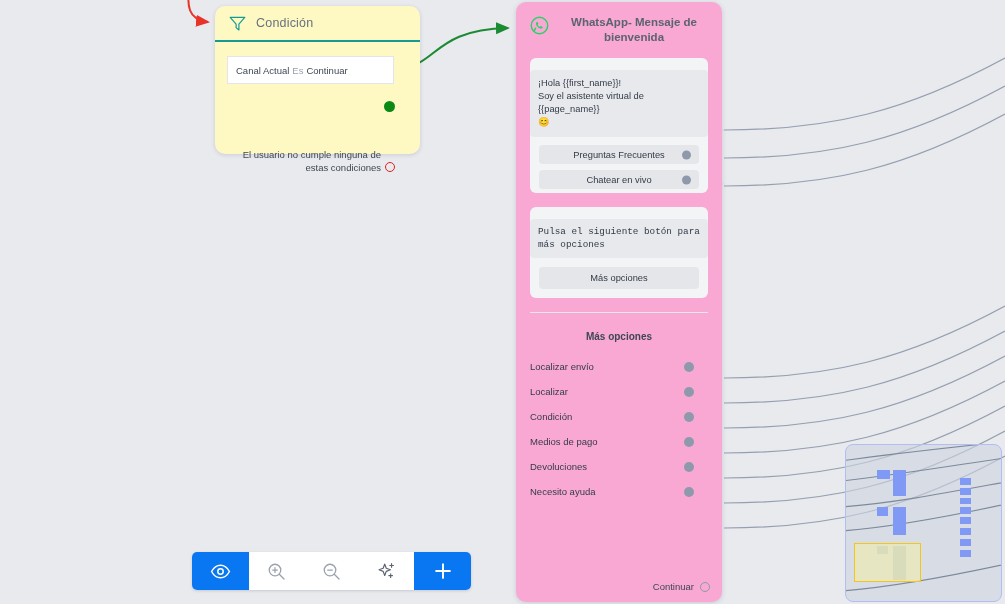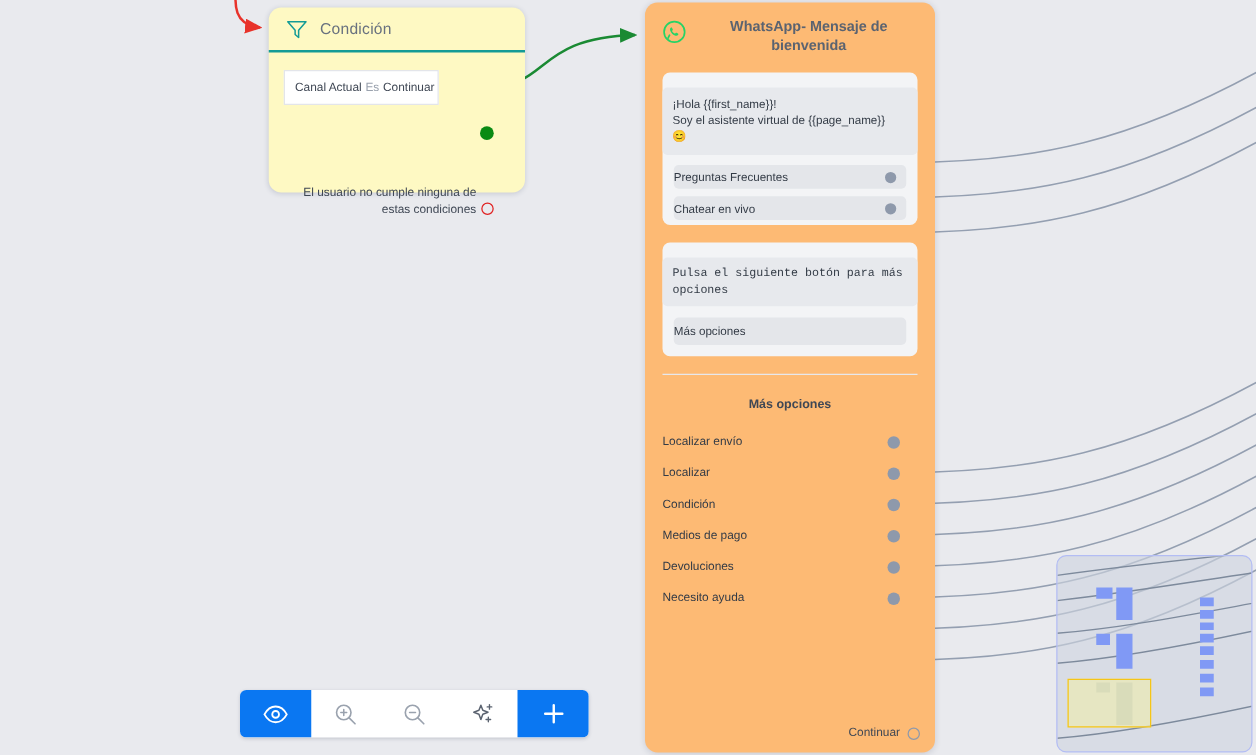--- a/index.html
+++ b/index.html
@@ -35,21 +35,21 @@
     padding: 0 14px;
     gap: 10px;
     border-bottom: 2px solid #149b96;
   }
   .filter-ico { width: 17px; height: 15px; flex: 0 0 auto; }
   #condition-title {
     font-size: 12.5px; color: #68717f; letter-spacing: .2px;
   }
   #condition-body { position: relative; padding: 14px 12px 0 12px; }
   #condition-rule {
-    width: 124px; height: 28px;
+    width: 167px; height: 28px;
     border: 1px solid #e3e5ea;
     background: #fff;
     display: flex; align-items: center;
     padding: 0 8px; gap: 3px;
     font-size: 9.5px; color: #3f4754;
     white-space: nowrap;
   }
   #condition-rule .op { color: #9aa2ae; }
   .port-dot-green {
     position: absolute;
@@ -68,22 +68,22 @@
     position: absolute;
     width: 10px; height: 10px; border-radius: 50%;
     border: 1.6px solid #e02020; background: transparent;
     left: 170px; top: 120px;
   }
 
   
   #whatsapp-node {
     position: absolute;
     left: 516px; top: 2px;
-    width: 232px; height: 600px;
-    background: #fdba74;
+    width: 206px; height: 600px;
+    background: #f9a8d4;
     border-radius: 10px;
     box-shadow: 0 1px 5px rgba(40,50,80,.17);
     overflow: visible;
   }
   #wa-header {
     position: relative;
     padding: 10px 14px 9px 44px;
     min-height: 54px;
     display: flex; align-items: center;
   }
@@ -108,21 +108,21 @@
     padding: 7px 8px 8px 8px;
     font-size: 9.3px; line-height: 13px; color: #333b46;
     margin: -8px -9px 8px -9px;
   }
   .wa-btn {
     position: relative;
     background: #e4e6ea;
     border-radius: 4px;
     height: 19px;
     margin-bottom: 6px;
-    display: flex; align-items: center; justify-content: flex-start;
+    display: flex; align-items: center; justify-content: center;
     font-size: 9.3px; color: #333b46;
   }
   .wa-btn:last-child { margin-bottom: 0; }
   .wa-btn .knob {
     position: absolute; right: 8px; top: 50%;
     transform: translateY(-50%);
     width: 9px; height: 9px; border-radius: 50%;
     background: #8e99ab;
   }
   #wa-prompt-text {

